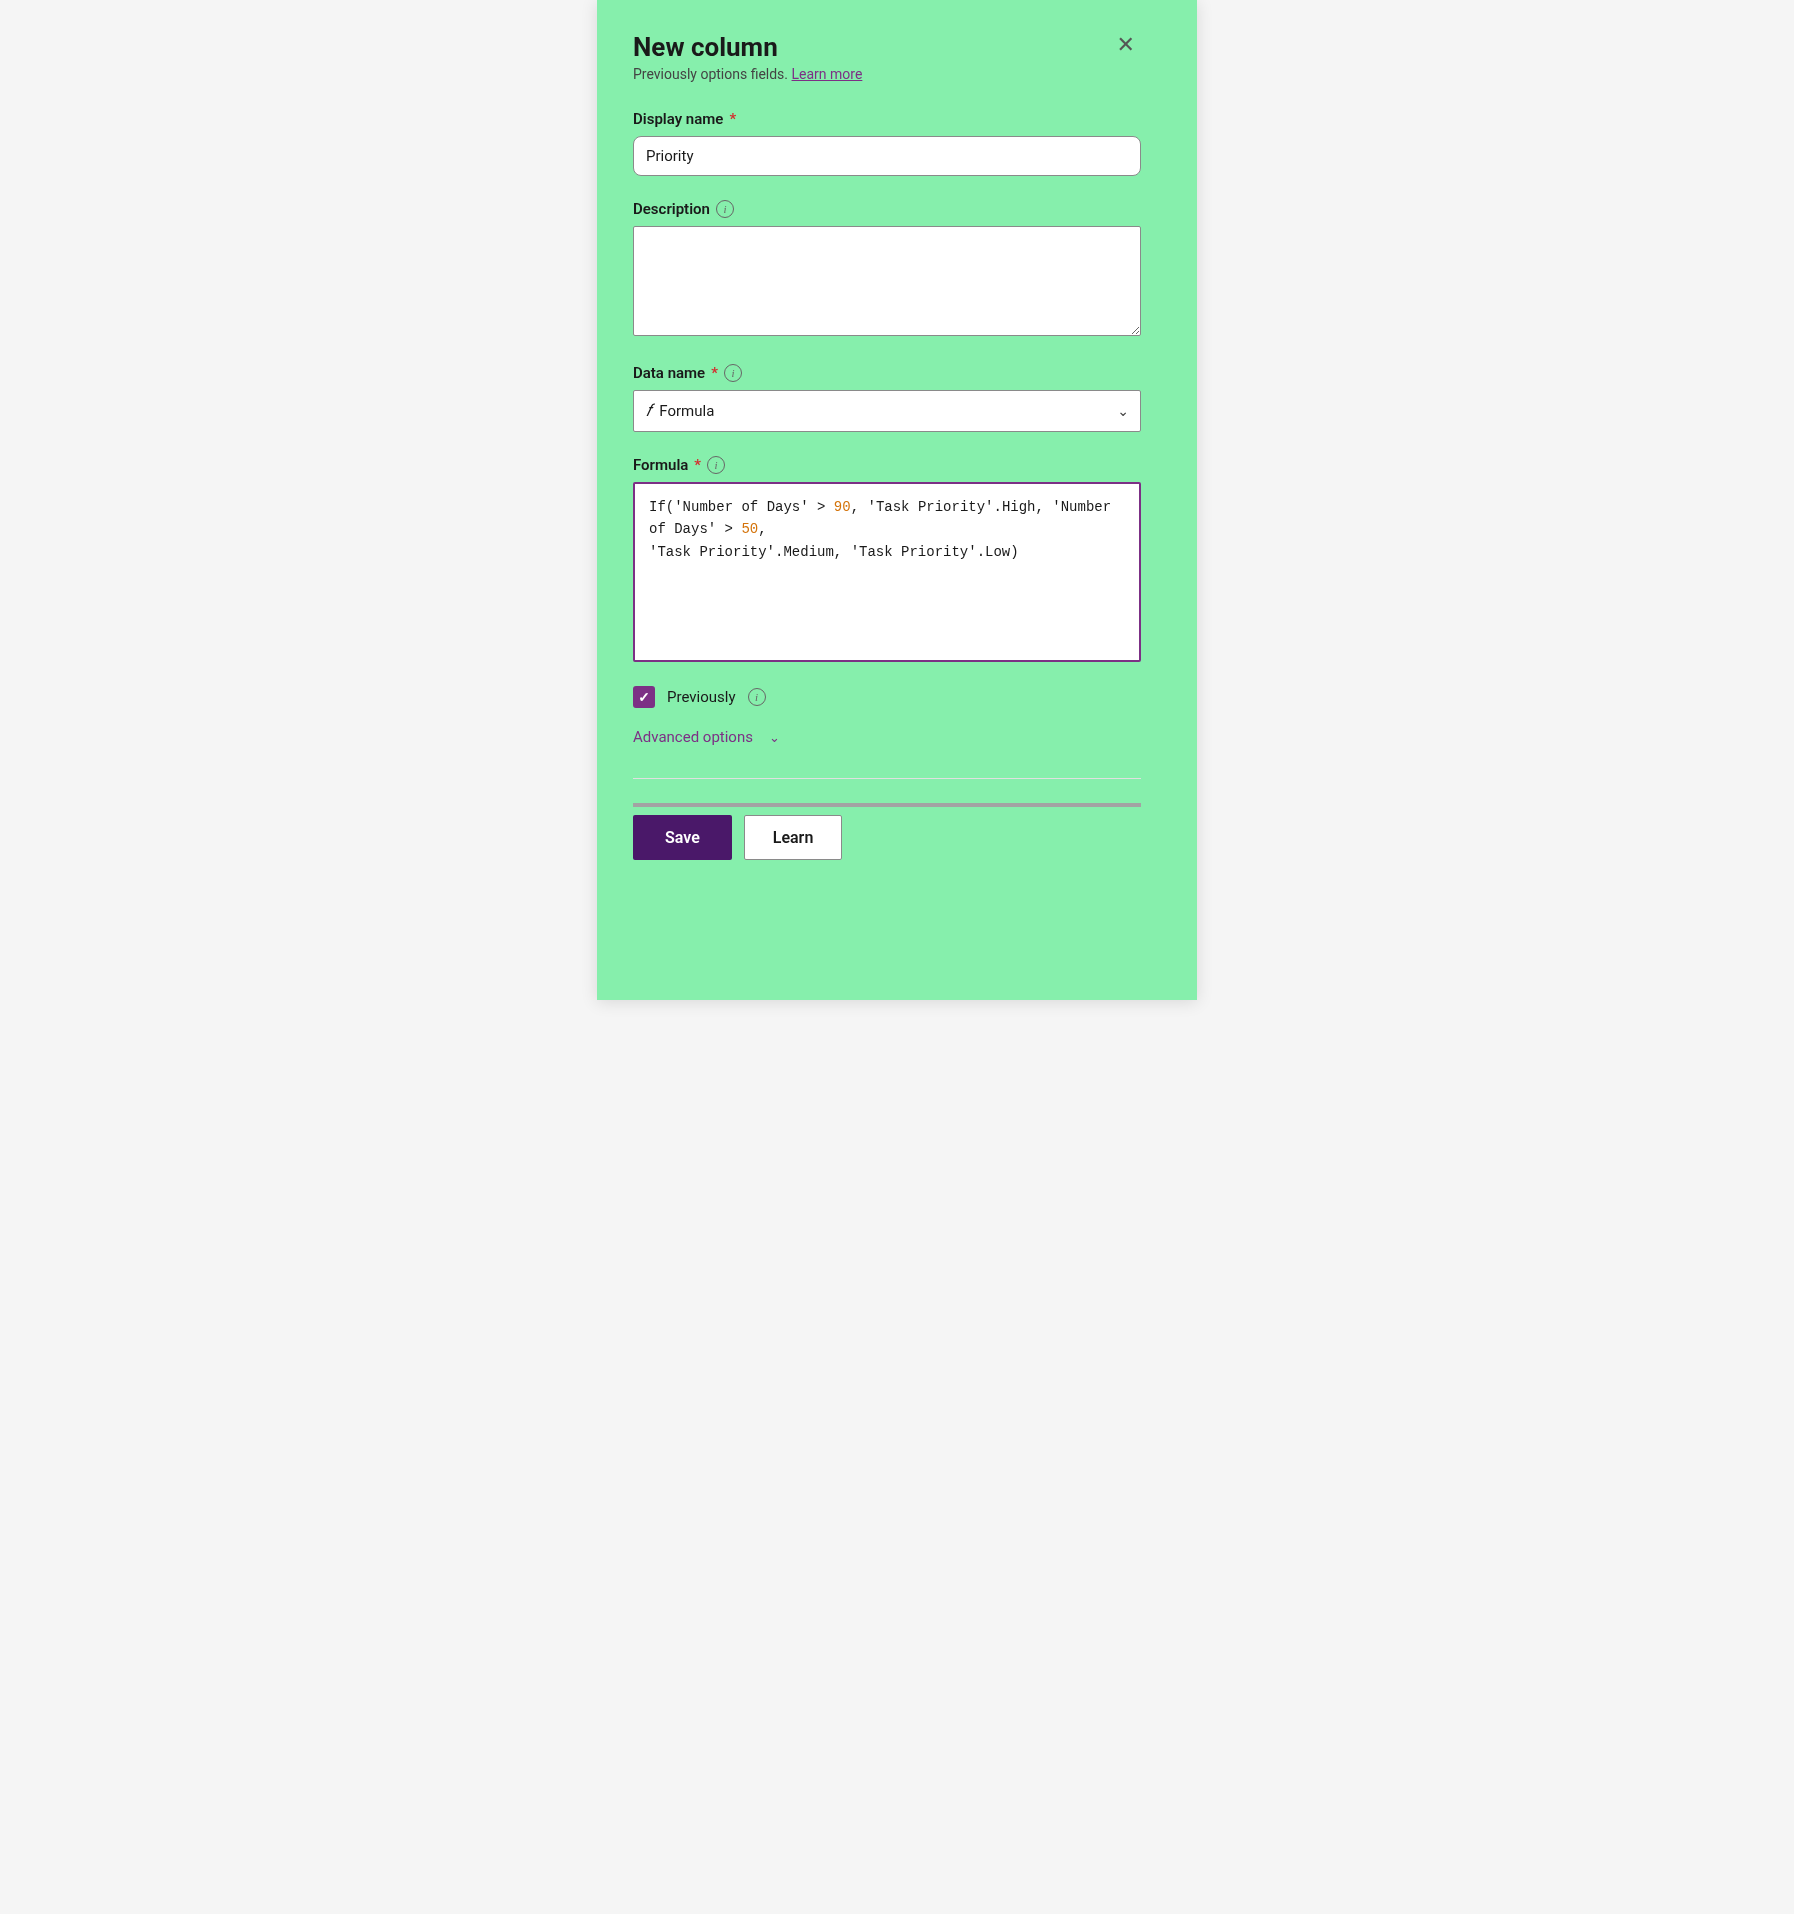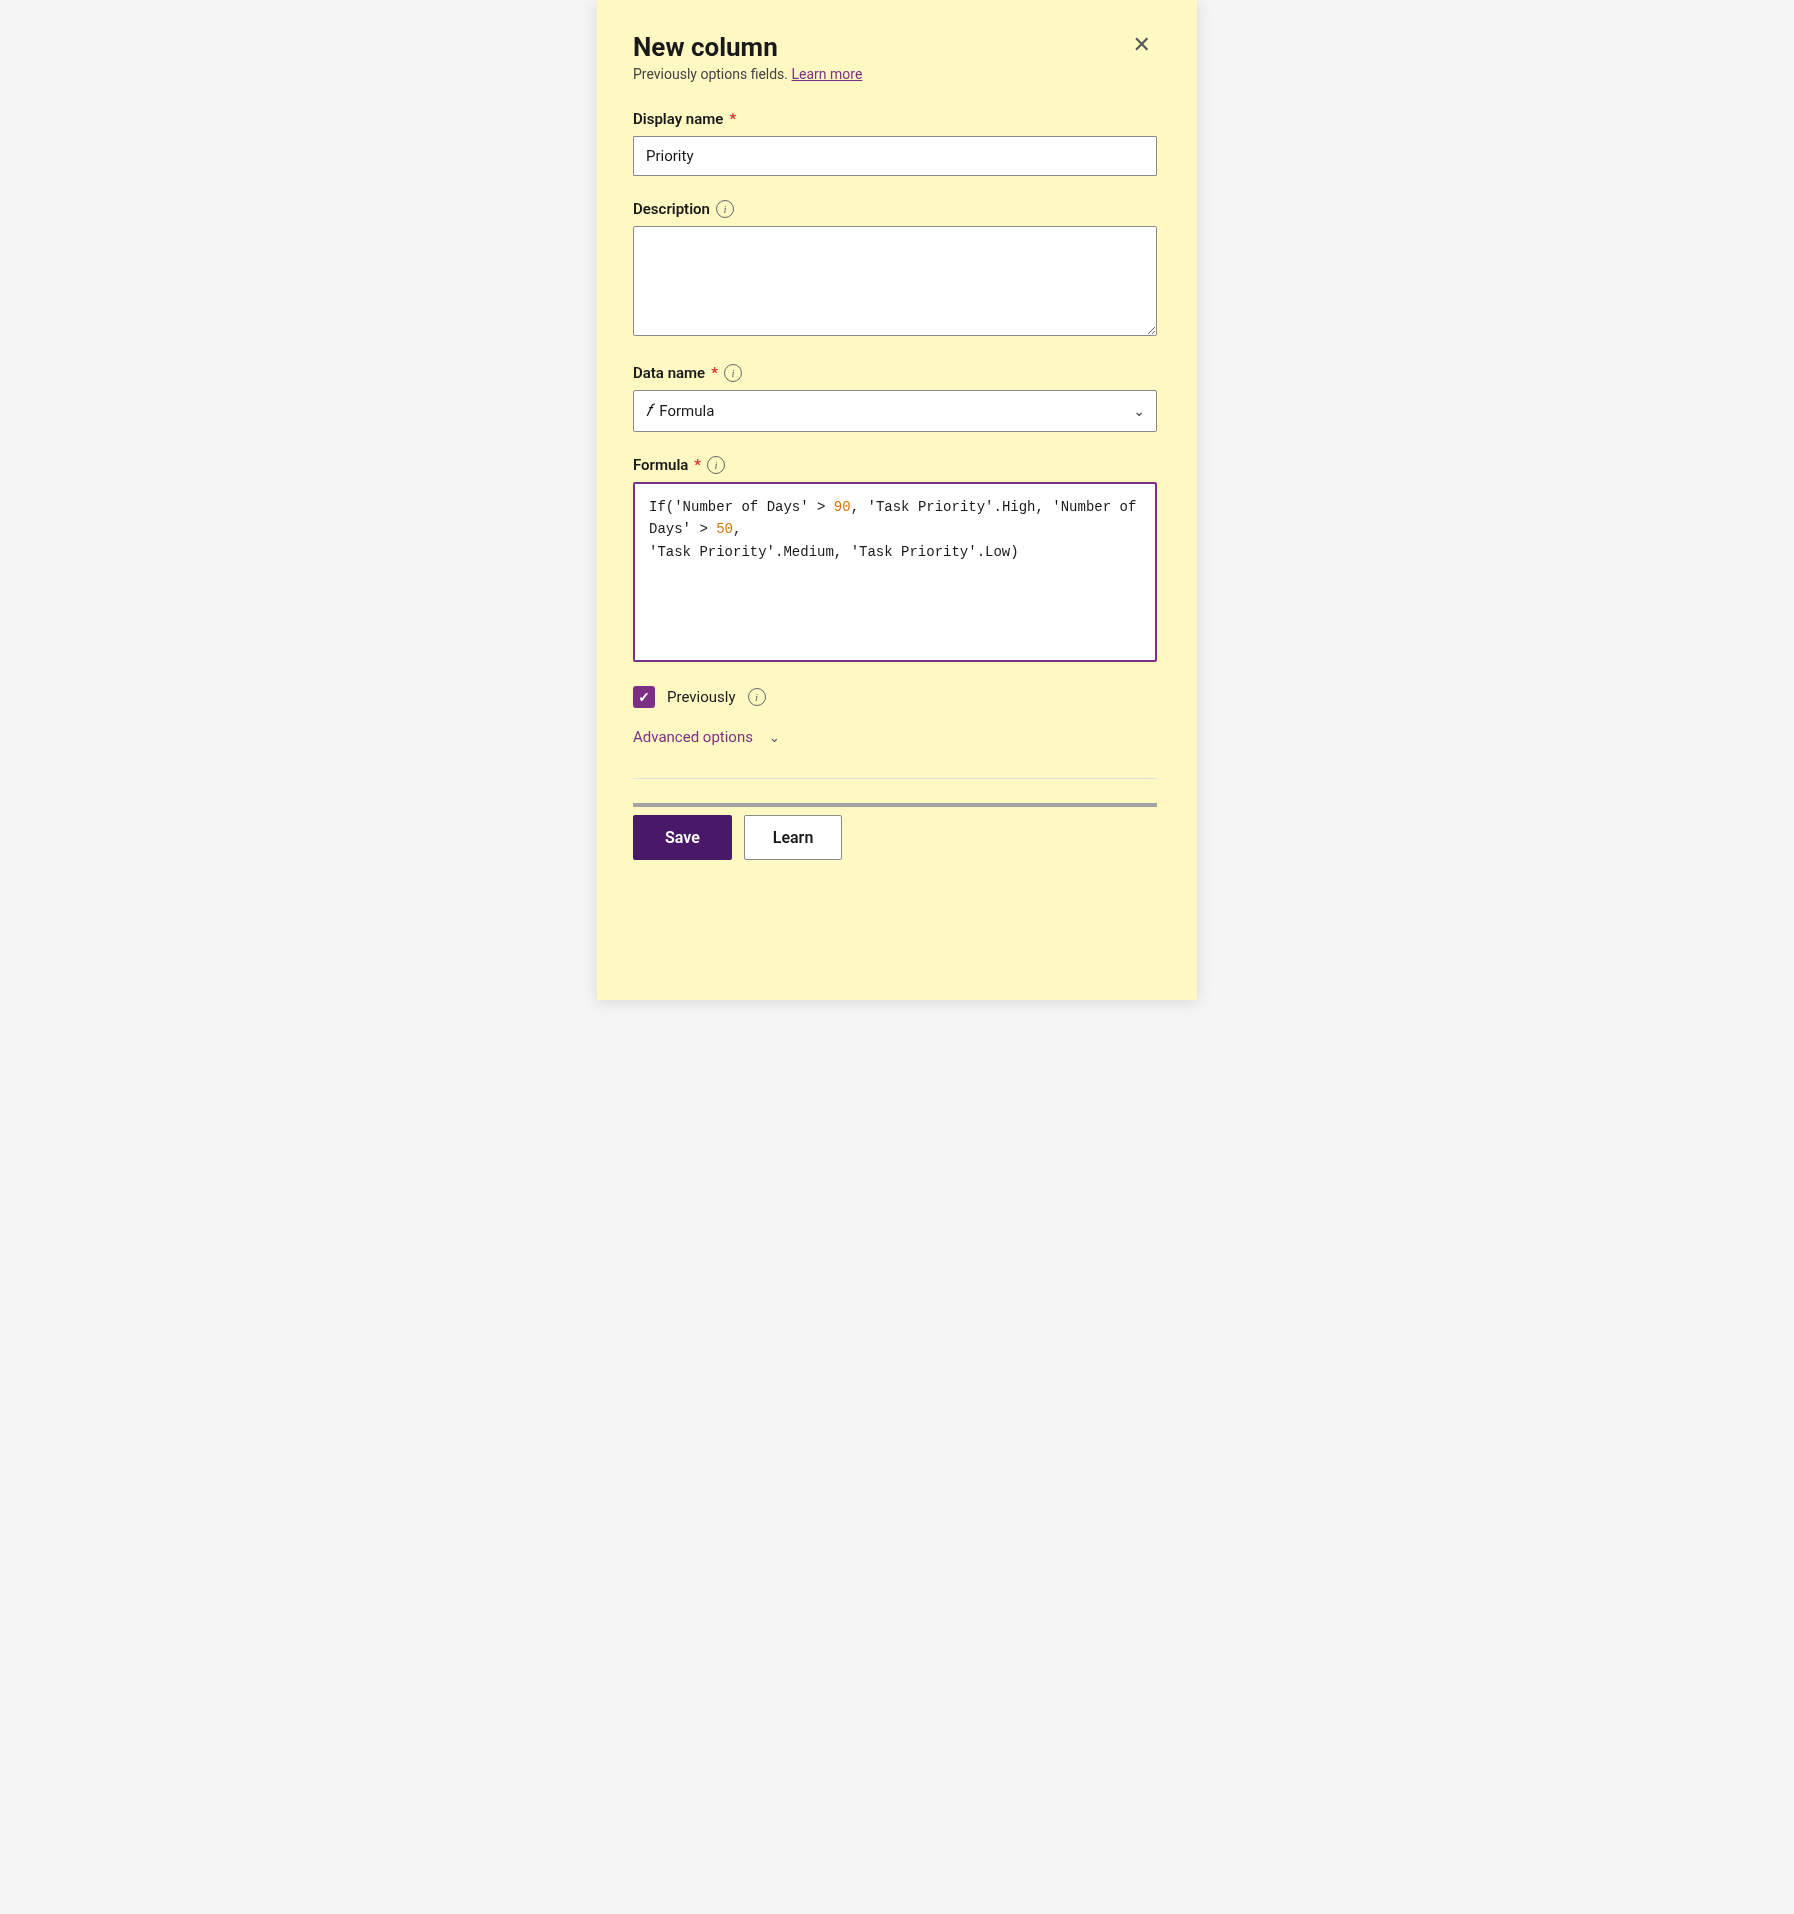--- a/index.html
+++ b/index.html
@@ -11,24 +11,24 @@
     body {
       font-family: -apple-system, BlinkMacSystemFont, 'Segoe UI', Roboto, sans-serif;
       background: #f5f5f5;
       display: flex;
       justify-content: center;
       align-items: flex-start;
       min-height: 100vh;
     }
 
     .panel {
-      background: #fef9c3;
+      background: #86efac;
       width: 600px;
       min-height: 1000px;
-      padding: 32px 40px 40px 36px;
+      padding: 32px 56px 40px 36px;
       position: relative;
       box-shadow: 0 2px 16px rgba(0,0,0,0.12);
     }
 
     .panel-header {
       display: flex;
       justify-content: space-between;
       align-items: flex-start;
       margin-bottom: 4px;
     }
@@ -92,21 +92,21 @@
       font-weight: 400;
       cursor: default;
       font-style: italic;
       font-family: serif;
     }
 
     .text-input {
       width: 100%;
       padding: 10px 12px;
       border: 1.5px solid #8a8a8a;
-      border-radius: 1px;
+      border-radius: 8px;
       font-size: 15px;
       color: #1a1a1a;
       outline: none;
       font-family: inherit;
     }
 
     .textarea-input {
       width: 100%;
       padding: 10px 12px;
       border: 1.5px solid #8a8a8a;

